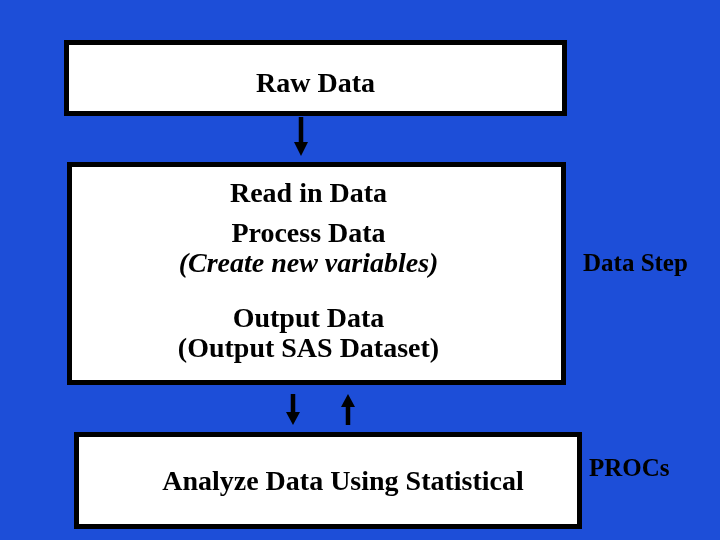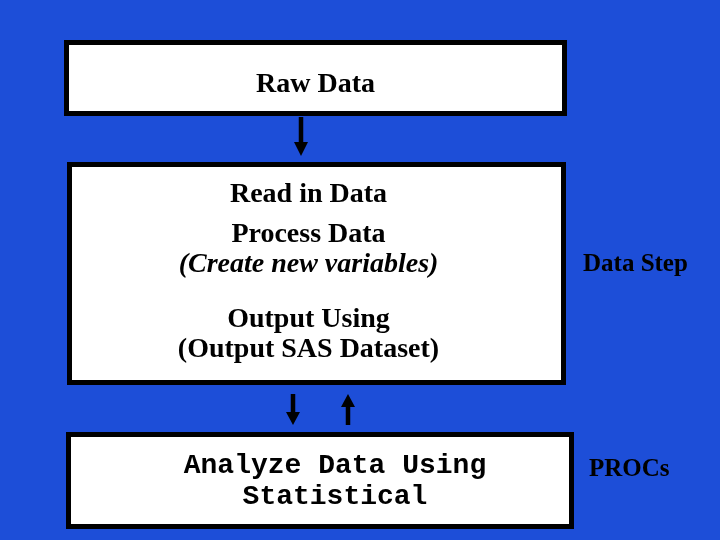--- a/index.html
+++ b/index.html
@@ -41,32 +41,31 @@
   }
   .box-datastep .line {
     line-height: 30px;
   }
   .line-read     { margin-top: 11px; }
   .line-process  { margin-top: 10px; }
   .line-createvar{ margin-top: 0; font-style: italic; }
   .line-output   { margin-top: 25px; }
   .line-createsas{ margin-top: 0; }
   .box-analyze {
-    left: 66px; top: 432px;
+    left: 74px; top: 432px;
     width: 508px; height: 97px;
     display: flex;
     flex-direction: column;
     align-items: center;
     justify-content: center;
     padding-left: 30px;
     box-sizing: border-box;
     font-size: 28px;
     line-height: 31px;
     text-align: center;
-    font-family: Liberation Mono, monospace;
   }
   .side-label {
     position: absolute;
     font-size: 25px;
     line-height: 25px;
     white-space: nowrap;
   }
   .label-datastep { left: 583px; top: 250px; }
   .label-procs    { left: 589px; top: 455px; }
   .arrow {
@@ -88,21 +87,21 @@
     <svg width="20" height="39" viewBox="0 0 20 39" xmlns="http://www.w3.org/2000/svg">
       <rect x="7.75" y="0" width="4.5" height="27"></rect>
       <polygon points="3,25 17,25 10,39"></polygon>
     </svg>
   </div>
 
   <div class="box box-datastep">
     <div class="line line-read">Read in Data</div>
     <div class="line line-process">Process Data</div>
     <div class="line line-createvar">(Create new variables)</div>
-    <div class="line line-output">Output Using</div>
+    <div class="line line-output">Output Data</div>
     <div class="line line-createsas">(Output SAS Dataset)</div>
   </div>
 
   <div class="side-label label-datastep">Data Step</div>
 
   <div class="arrow" style="left:283px; top:394px;">
     <svg width="20" height="31" viewBox="0 0 20 31" xmlns="http://www.w3.org/2000/svg">
       <rect x="7.75" y="0" width="4.5" height="20"></rect>
       <polygon points="3,18 17,18 10,31"></polygon>
     </svg>

